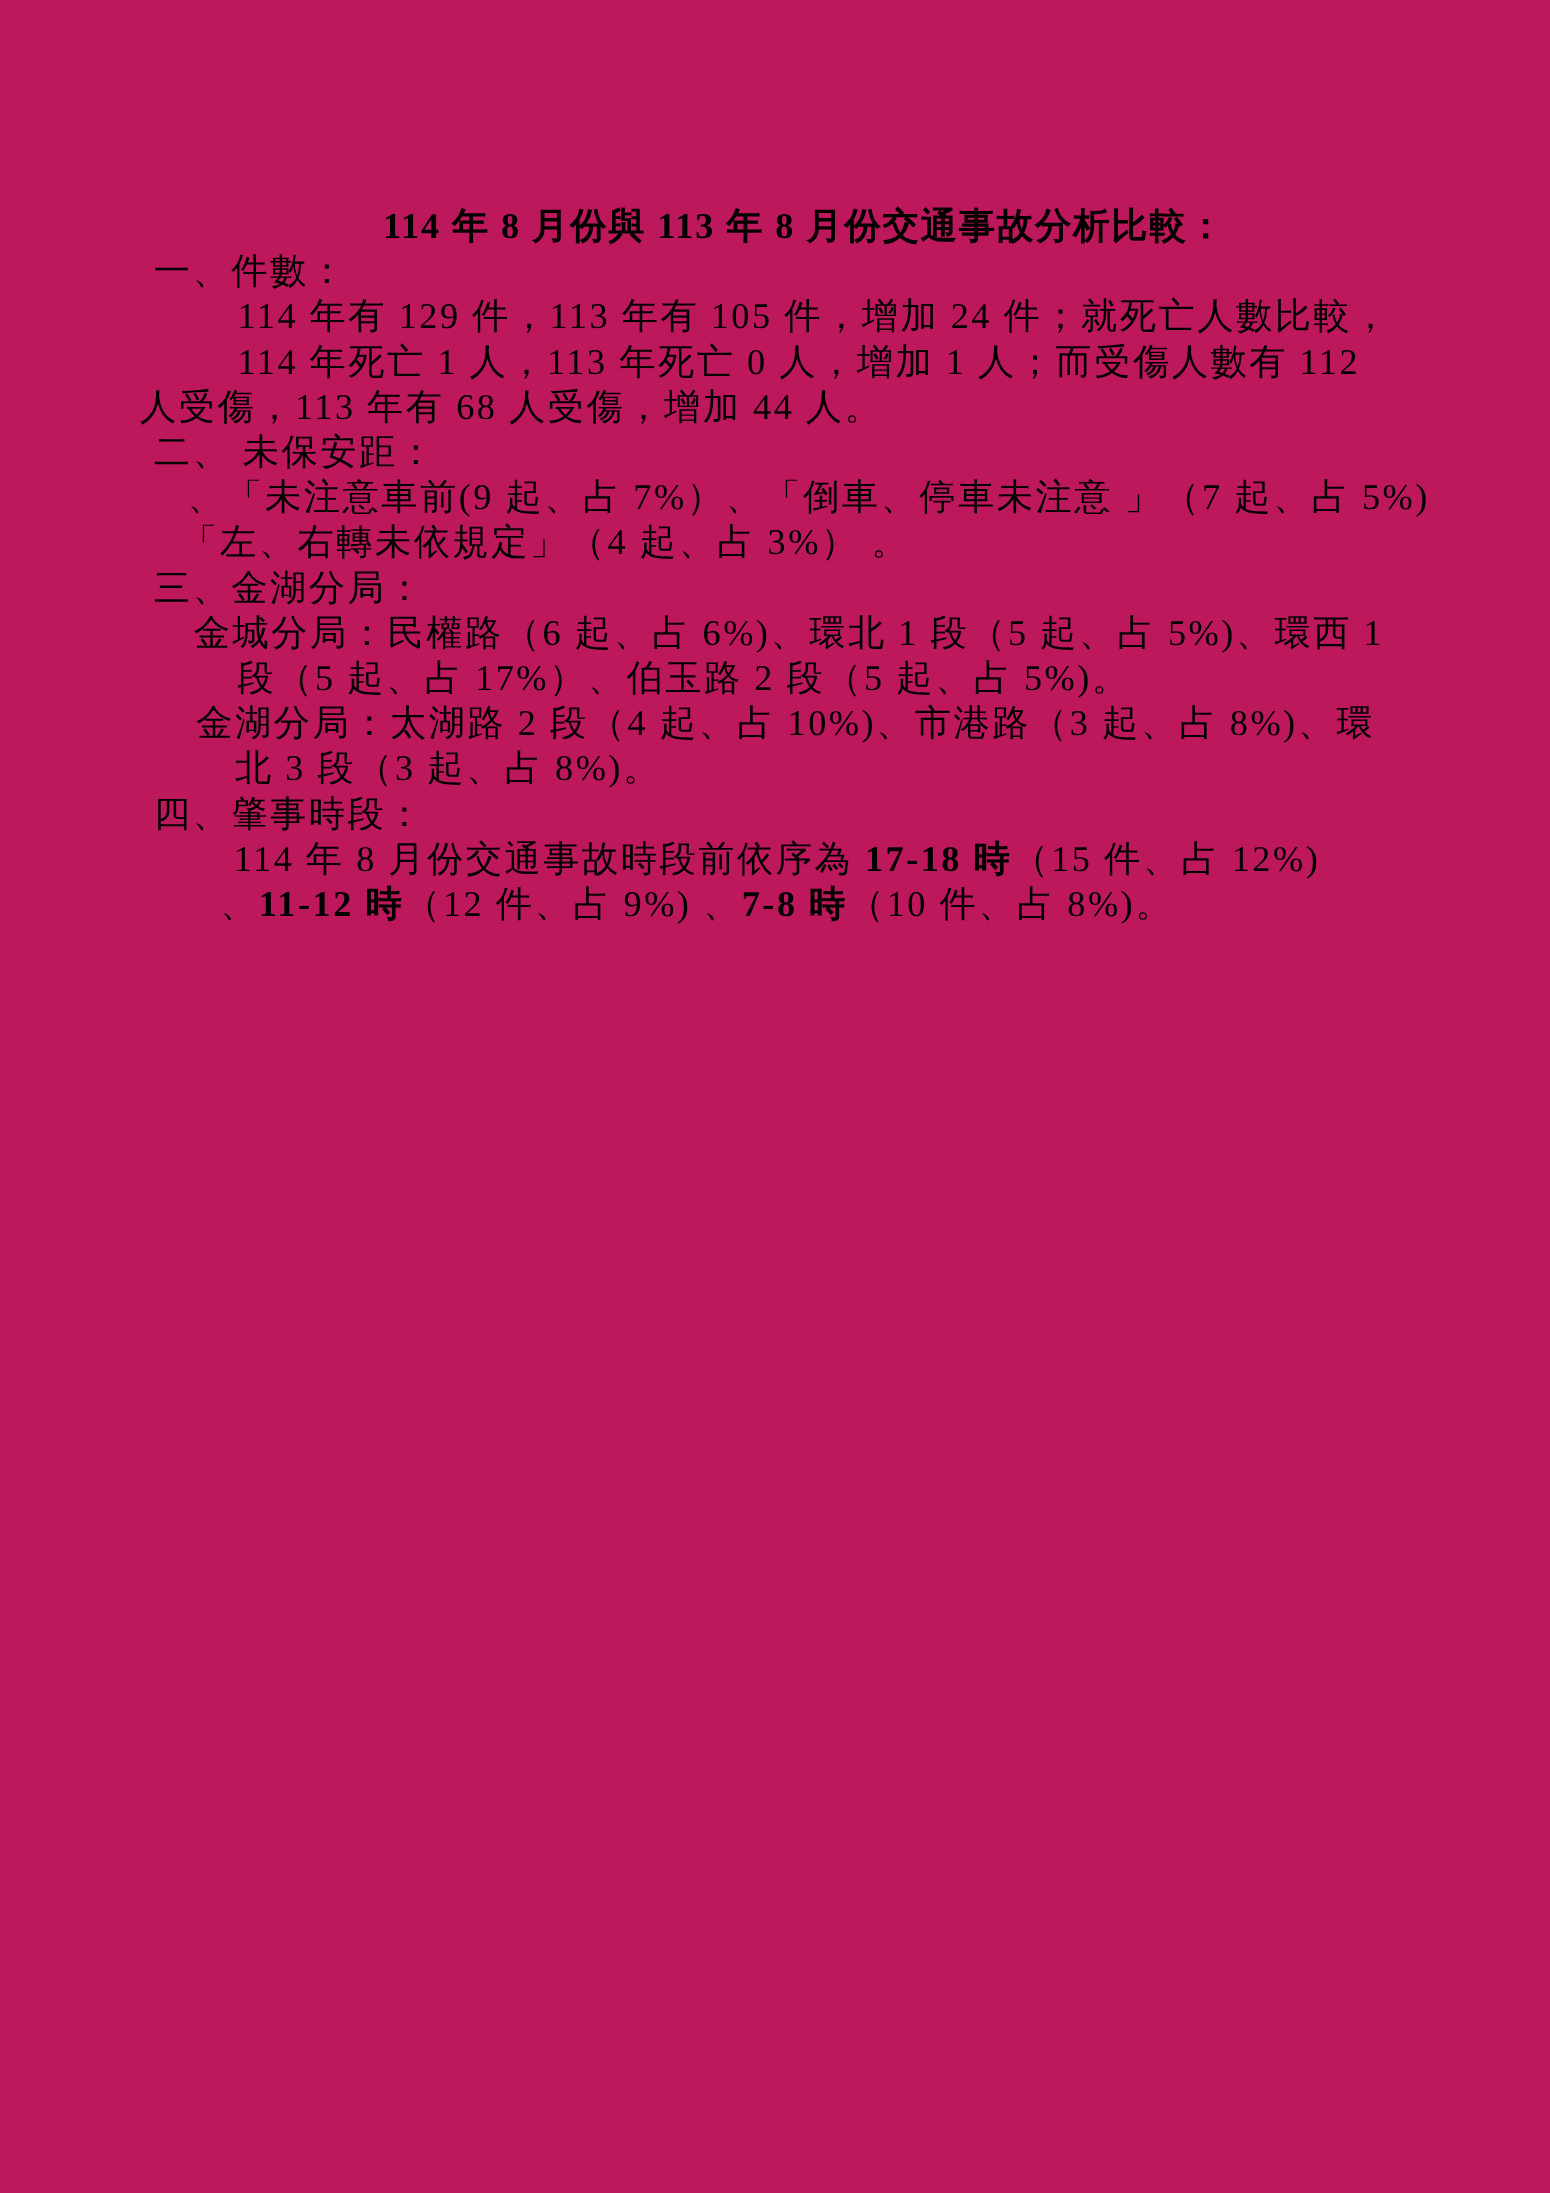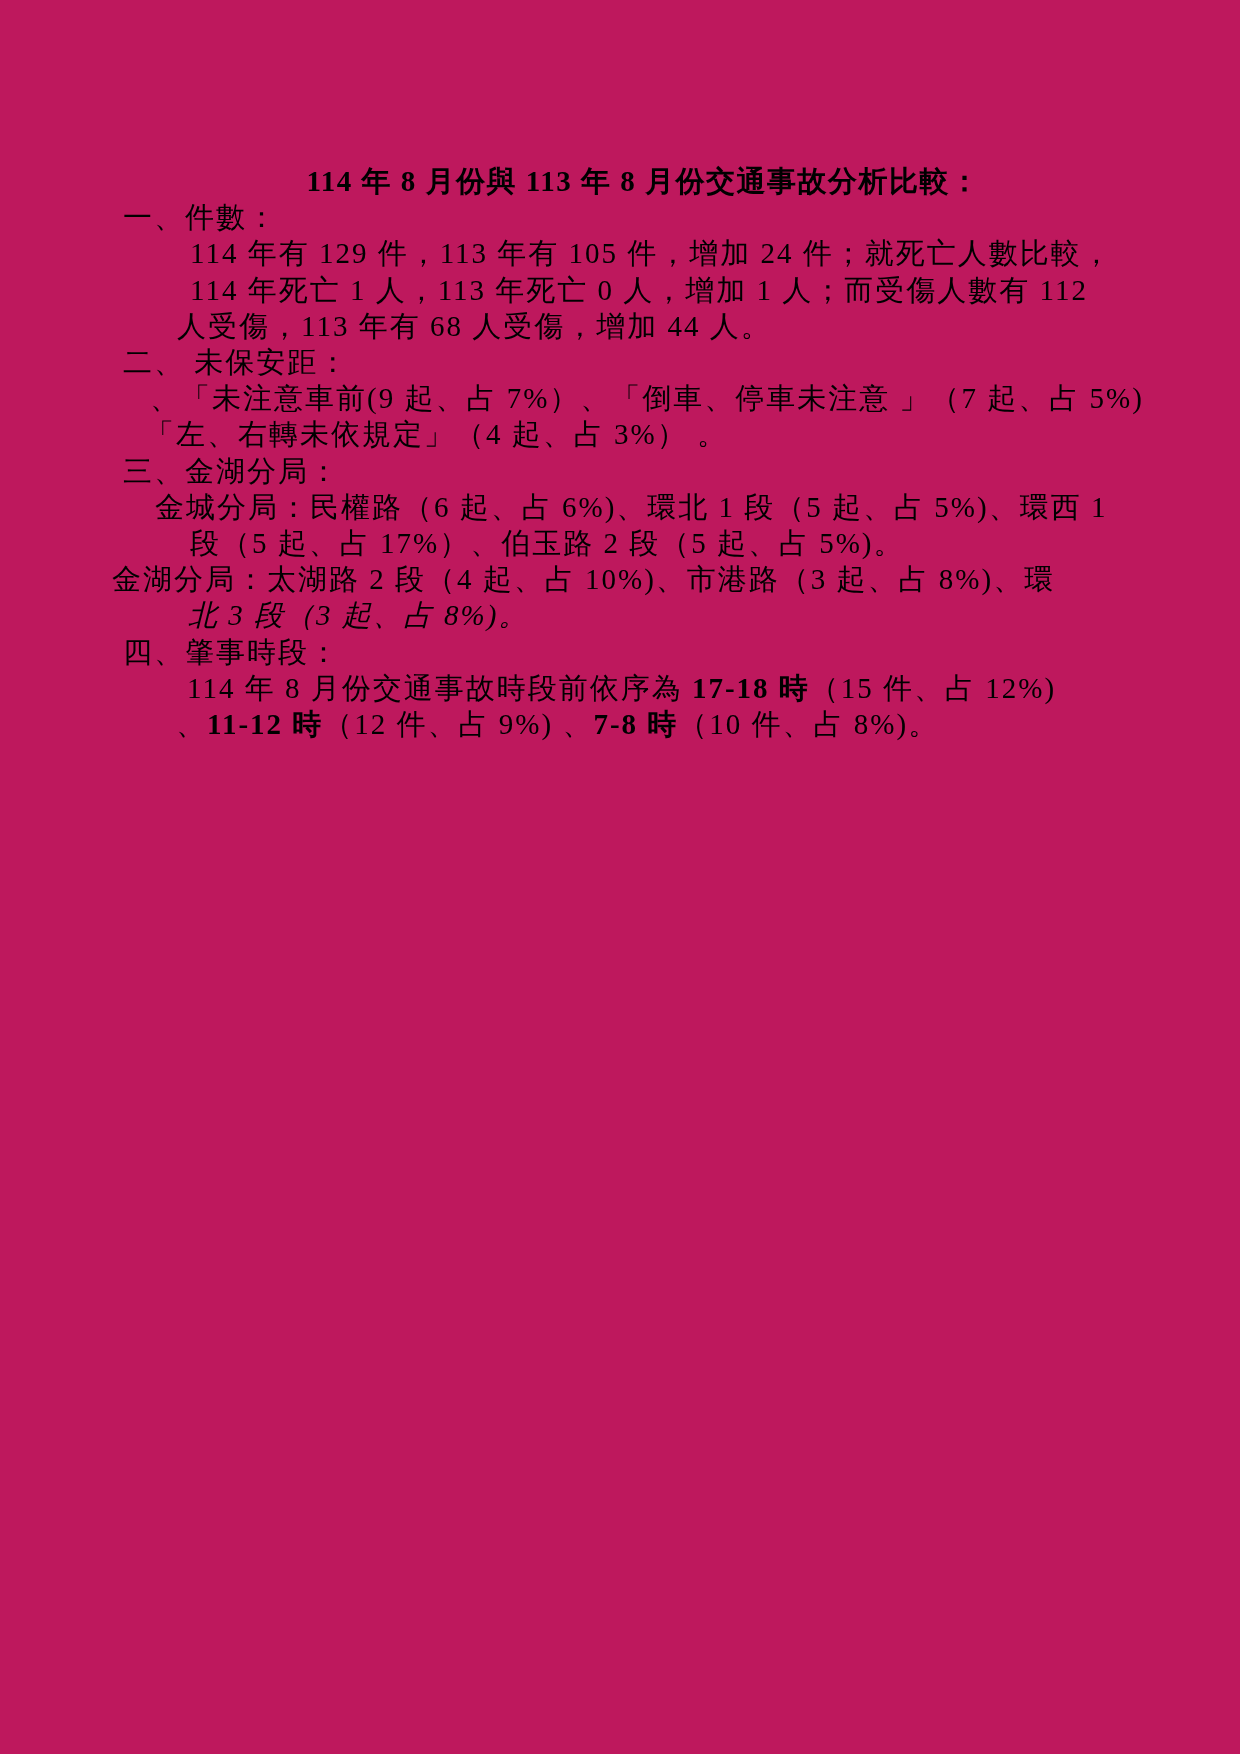--- a/index.html
+++ b/index.html
@@ -29,25 +29,25 @@
     text-align: center;
     letter-spacing: 1.5px;
   }
   .b { font-weight: 700; }
   
   .ind-h   { margin-left: 11px; }  
   .ind-28  { margin-left: 28px; }
   .ind-33  { margin-left: 33px; }
   .ind-38  { margin-left: 38px; }
   .ind-43  { margin-left: 43px; }
-  .ind-45  { }
+  .ind-45  { margin-left: 45px; }
   .ind-64  { margin-left: 64px; }
-  .ind-65  { margin-left: 65px; }
+  .ind-65  { }
   .ind-75  { margin-left: 75px; }
-  .ind-76  { margin-left: 76px; font-style: italic; }
+  .ind-76  { margin-left: 76px; }
   .ind-78  { margin-left: 78px; }
 </style>
 </head>
 <body>
 
 <div class="page">
 
   <div class="line title">114 年 8 月份與 113 年 8 月份交通事故分析比較：</div>
 
   <div class="line ind-h">一、件數：</div>

